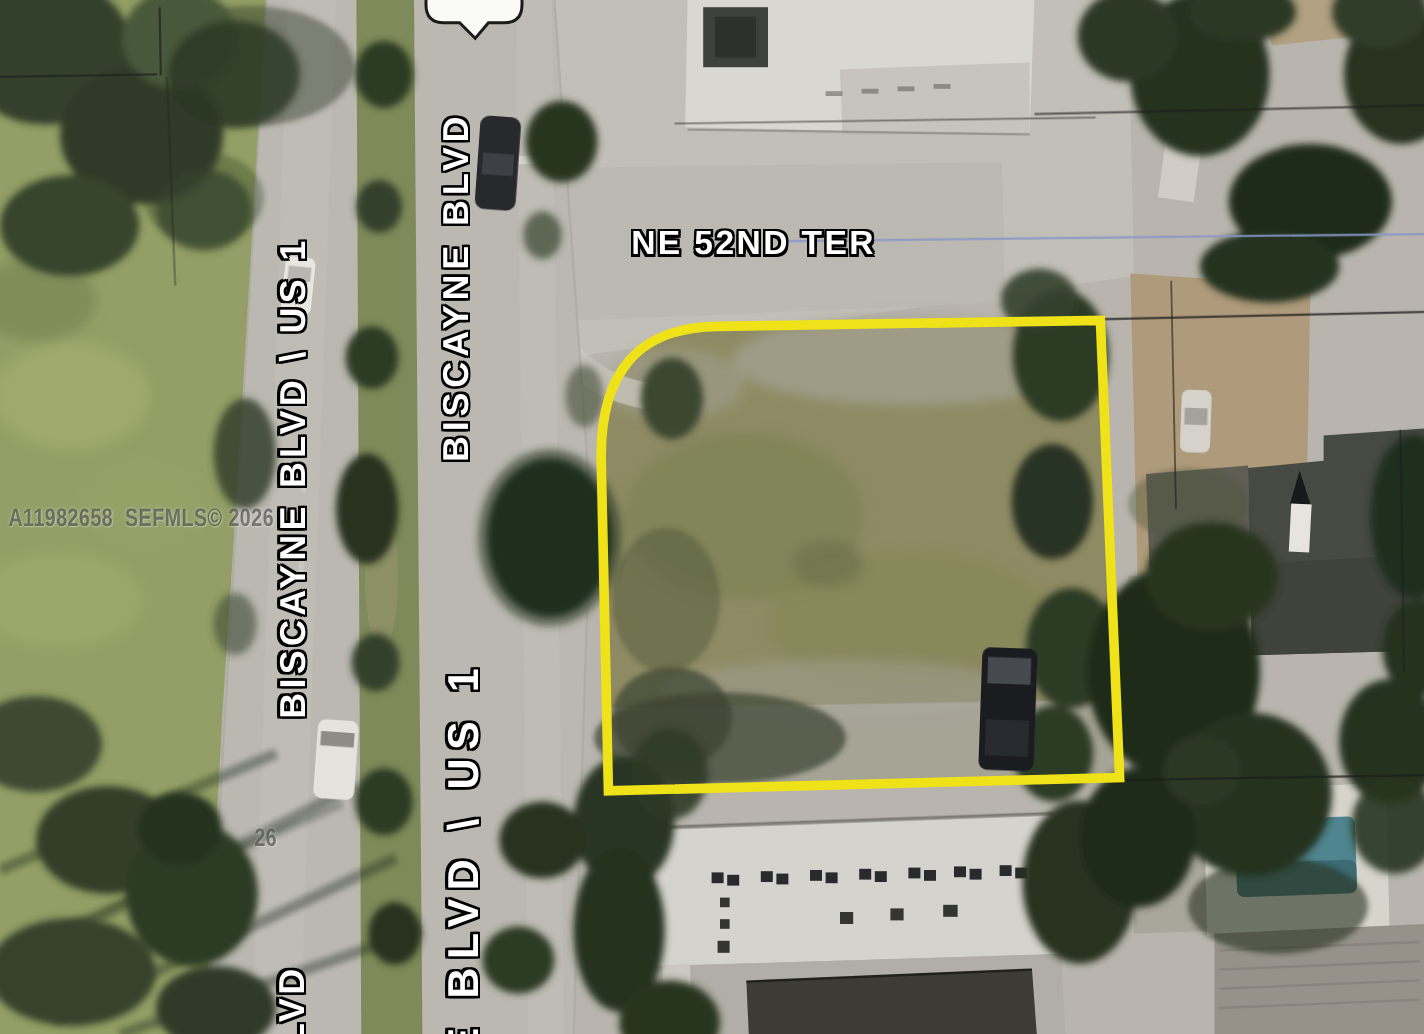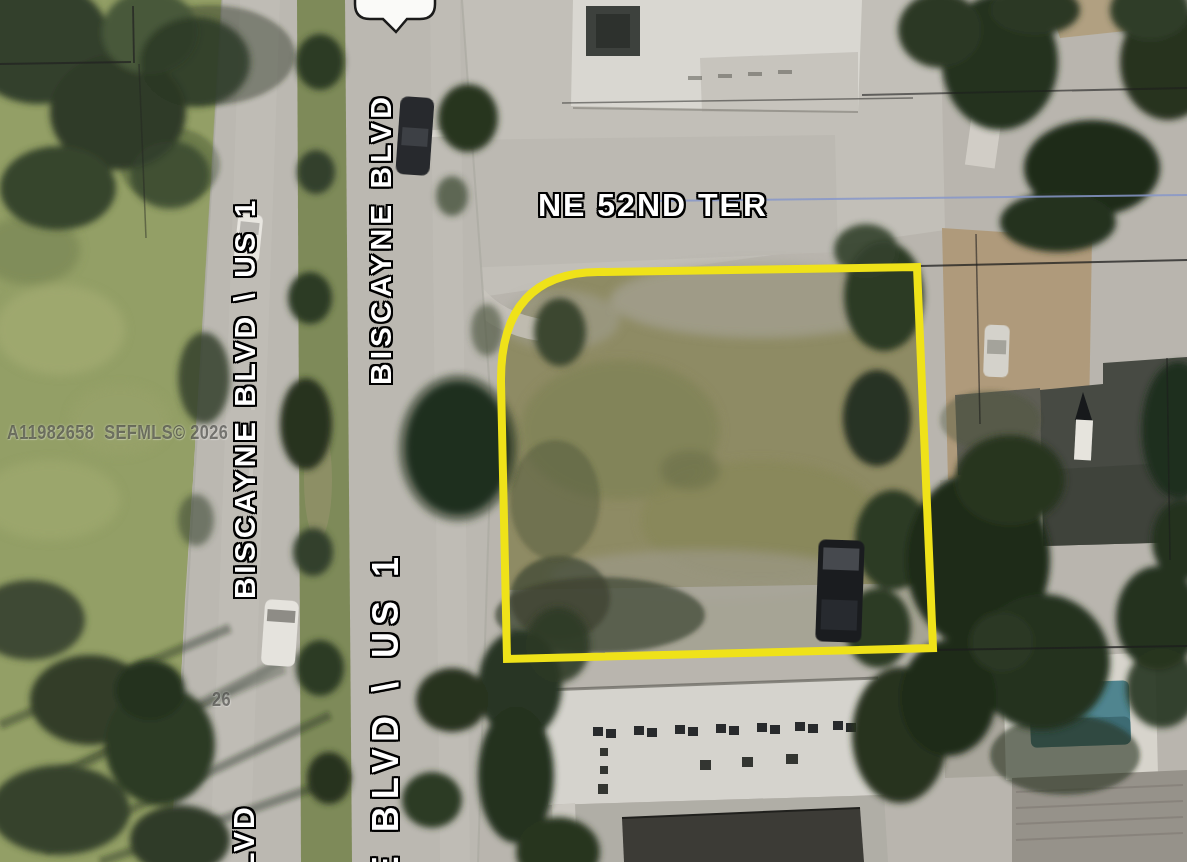--- a/index.html
+++ b/index.html
@@ -8,21 +8,21 @@
     background:#bab6ae;font-family:"Liberation Sans",sans-serif;
   }
   .scene svg.photo{position:absolute;left:0;top:0;z-index:1;filter:saturate(.94) contrast(.99);}
   .labels{position:absolute;left:0;top:0;width:100%;height:100%;z-index:5;pointer-events:none;}
   .street-label{
     position:absolute;color:#fff;font-weight:bold;white-space:nowrap;
     text-align:center;line-height:1.1;
     text-shadow:-2px 0 0 #000,2px 0 0 #000,0 -2px 0 #000,0 2px 0 #000,
                 -2px -2px 0 #000,2px 2px 0 #000,-2px 2px 0 #000,2px -2px 0 #000;
   }
-  .h-label{font-size:32px;letter-spacing:2px;text-align:right;}
+  .h-label{font-size:28px;letter-spacing:2px;}
   .v-label{transform:rotate(-90deg);}
   .v1{font-size:30px;letter-spacing:3.5px;}
   .v2{font-size:30px;letter-spacing:4px;}
   .v3{font-size:36px;letter-spacing:7px;}
   .v4{font-size:30px;letter-spacing:3px;}
   .watermark{
     position:absolute;color:rgba(52,52,48,.6);font-weight:bold;font-size:21px;
     white-space:pre;letter-spacing:.5px;transform:scaleX(.78);transform-origin:left top;
     text-shadow:0 0 3px rgba(255,255,255,.45),1px 1px 0 rgba(255,255,255,.2);
   }

